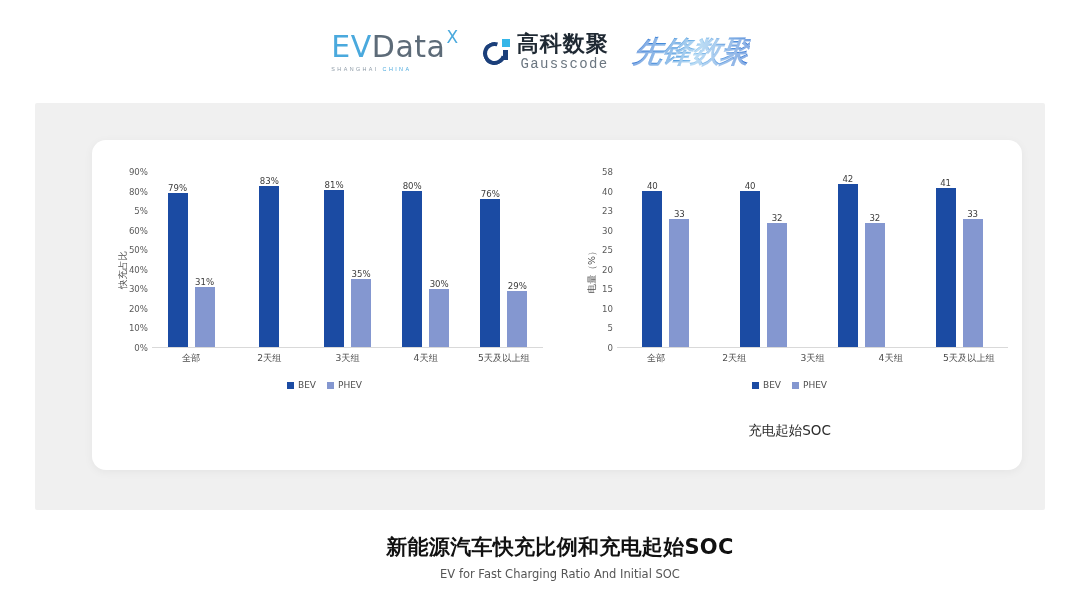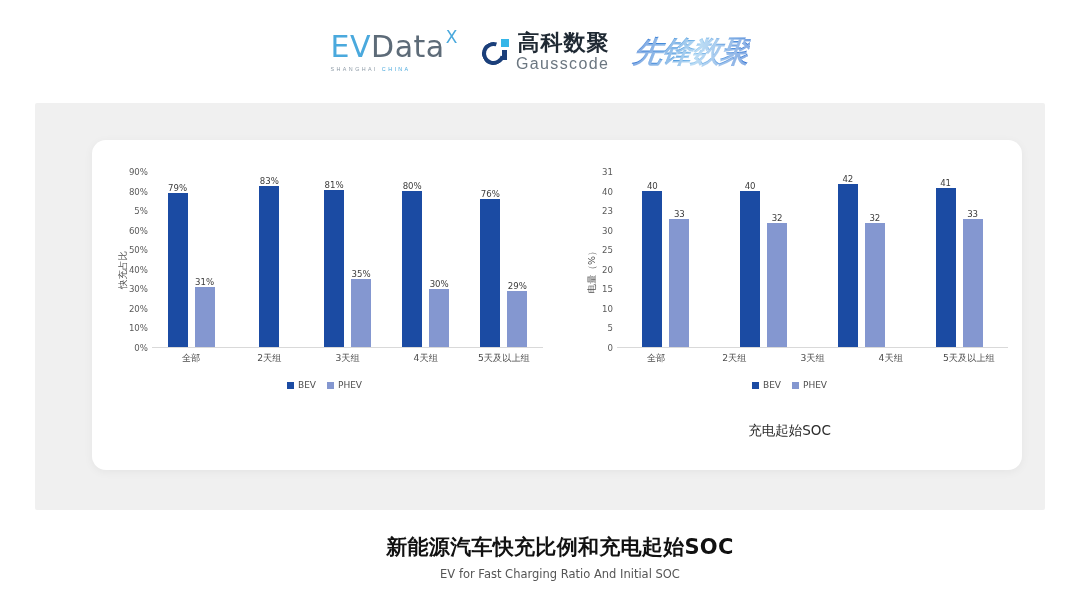--- a/index.html
+++ b/index.html
@@ -88,25 +88,25 @@
   }
   .gauss-text { display: flex; flex-direction: column; line-height: 1; text-align: right; }
   .gauss-cn {
     font-size: 22px;
     font-weight: 700;
     color: #1f2933;
     letter-spacing: 1px;
     font-family: "DejaVu Sans", sans-serif;
   }
   .gauss-en {
-    font-size: 16px;
+    font-size: 14px;
     color: #6b7680;
     letter-spacing: 1.4px;
     margin-top: 2px;
-    font-family: Liberation Sans, sans-serif;
+    font-family: Liberation Mono, monospace;
   }
 
   
   .logo-xianfeng {
     font-size: 30px;
     font-weight: 700;
     font-style: italic;
     letter-spacing: -1px;
     background: linear-gradient(100deg, #2f6fd0 0%, #4f9ade 38%, #8fc6ee 55%, #2f6fd0 100%);
     -webkit-background-clip: text;
@@ -423,21 +423,21 @@
 
       </div>
     </div>
 
     <div class="chart-block">
       <div class="chart-area">
 
         <div class="y-axis-title">电量（%）</div>
 
         <div class="y-ticks">
-          <span class="y-tick" style="top:0%">31</span>
+          <span class="y-tick" style="top:0%">58</span>
           <span class="y-tick" style="top:11.11%">40</span>
           <span class="y-tick" style="top:22.22%">23</span>
           <span class="y-tick" style="top:33.33%">30</span>
           <span class="y-tick" style="top:44.44%">25</span>
           <span class="y-tick" style="top:55.55%">20</span>
           <span class="y-tick" style="top:66.66%">15</span>
           <span class="y-tick" style="top:77.77%">10</span>
           <span class="y-tick" style="top:88.88%">5</span>
           <span class="y-tick" style="top:100%">0</span>
         </div>

